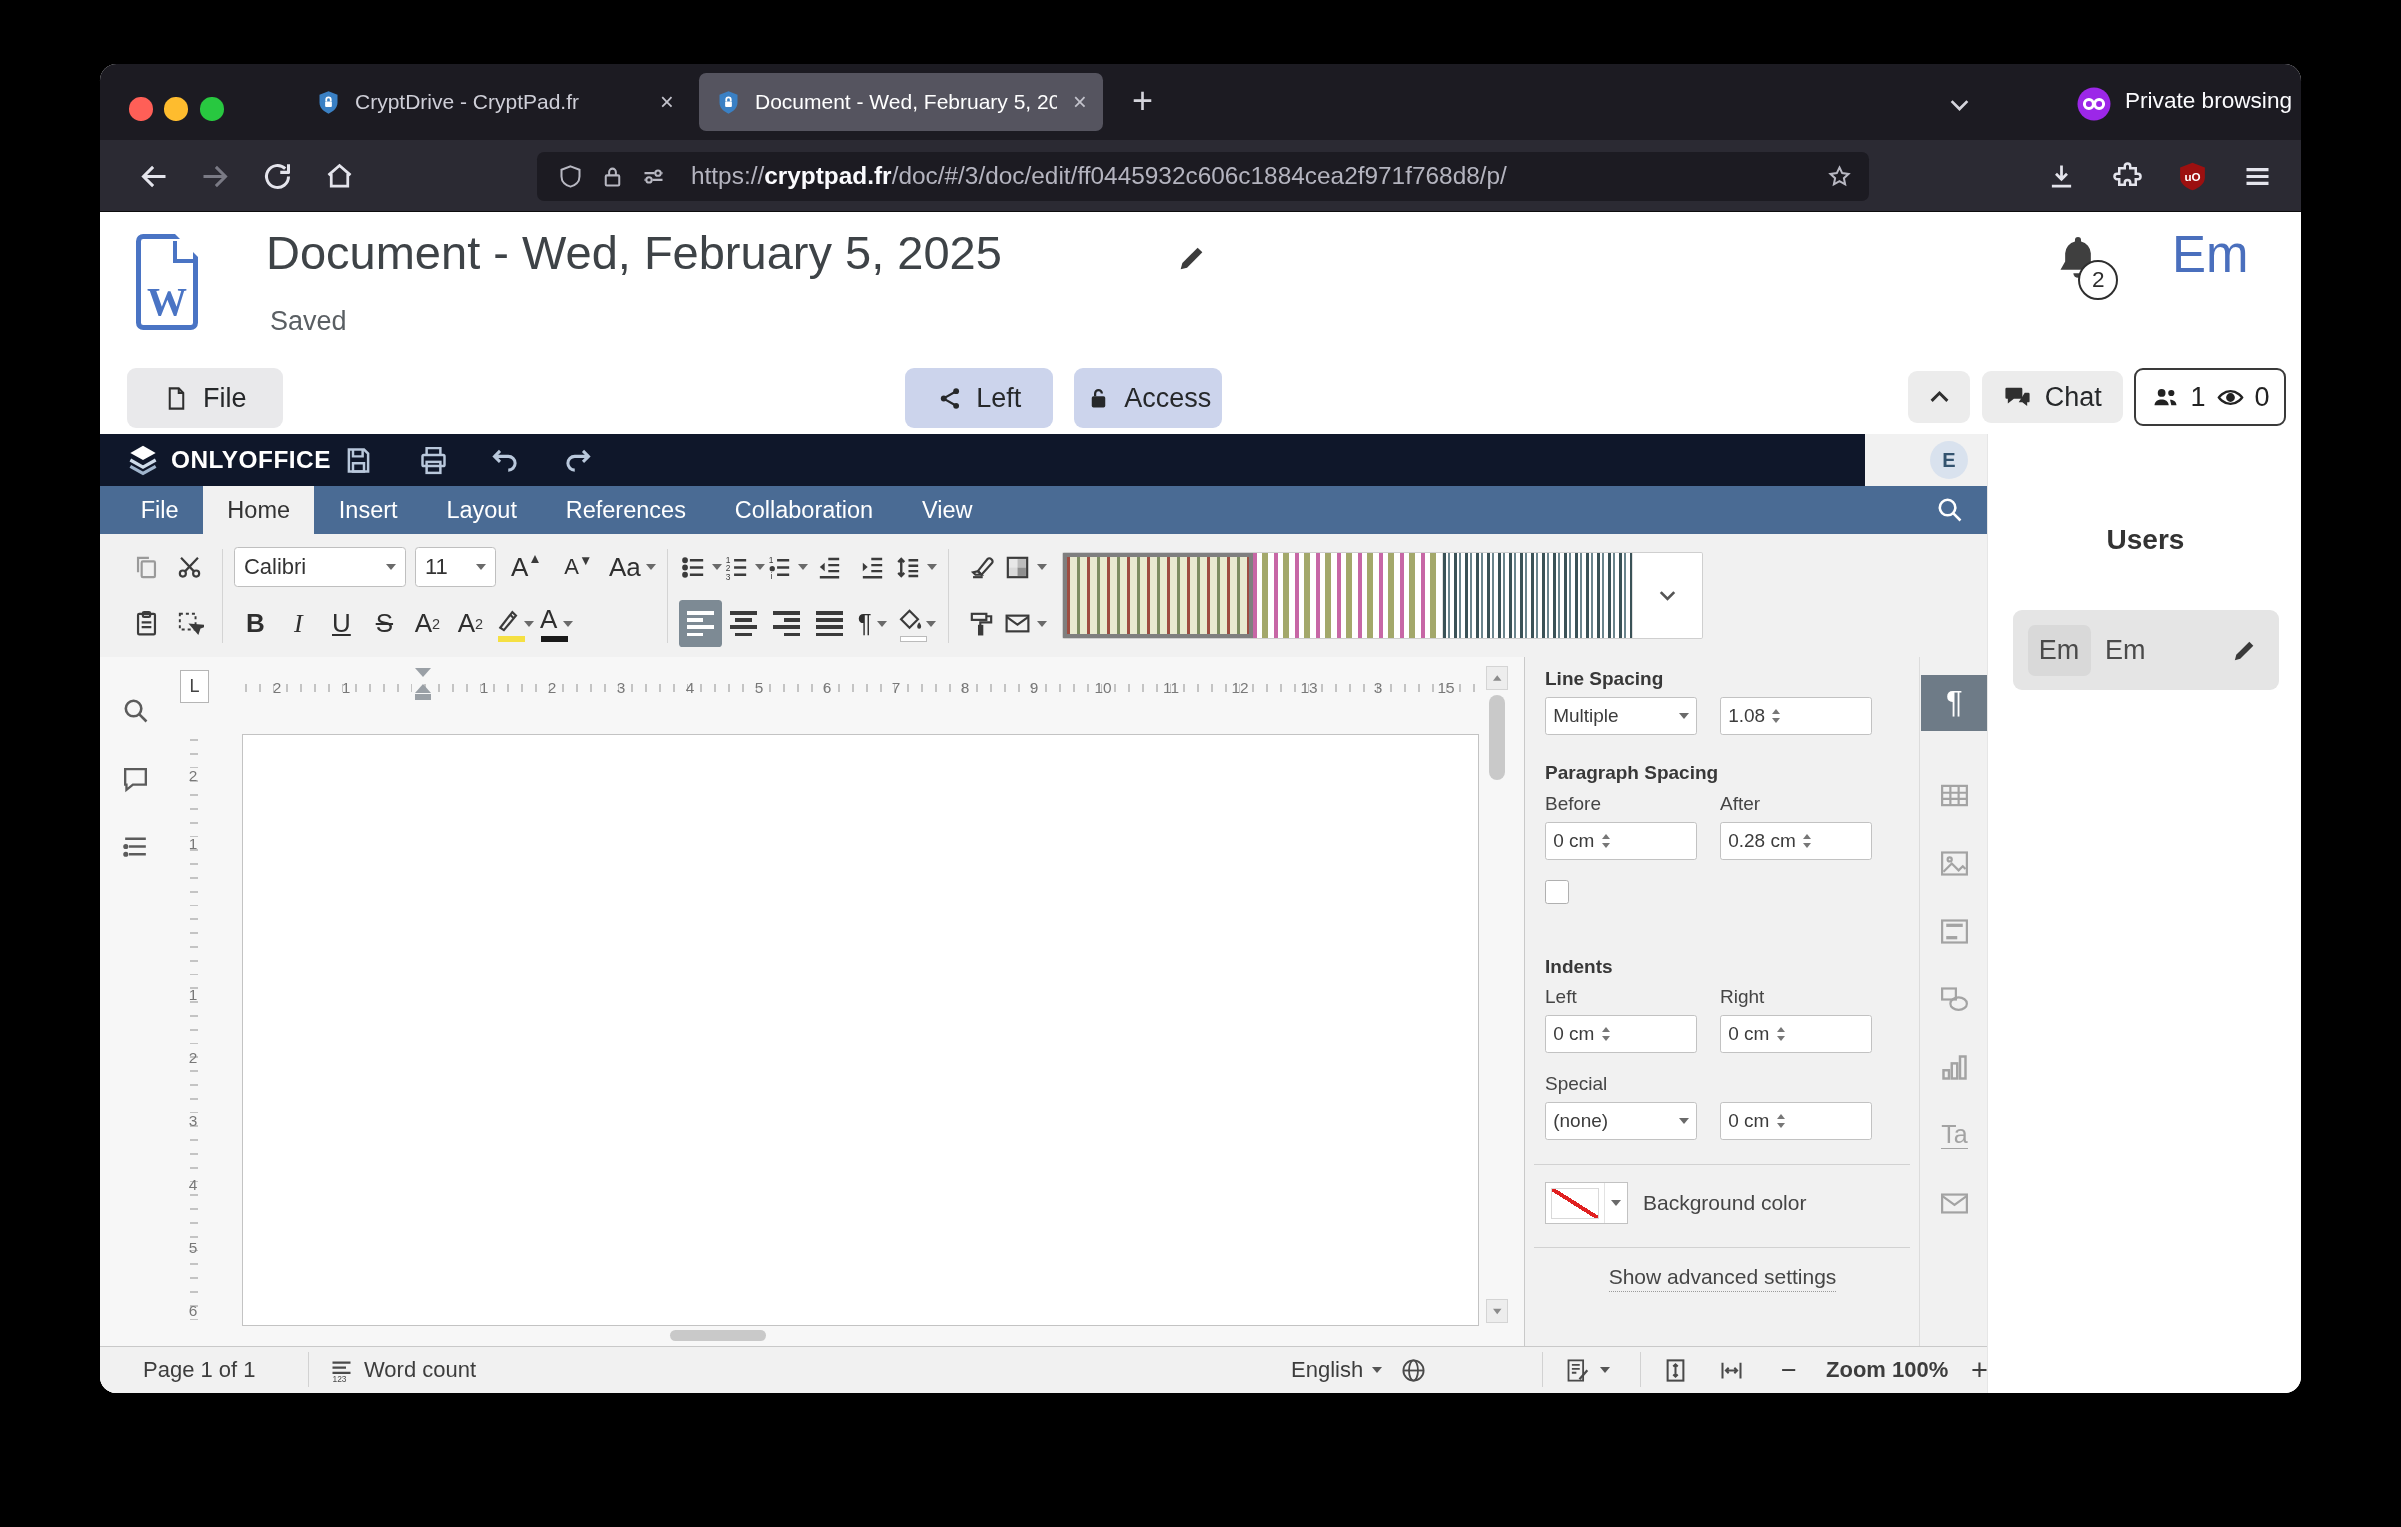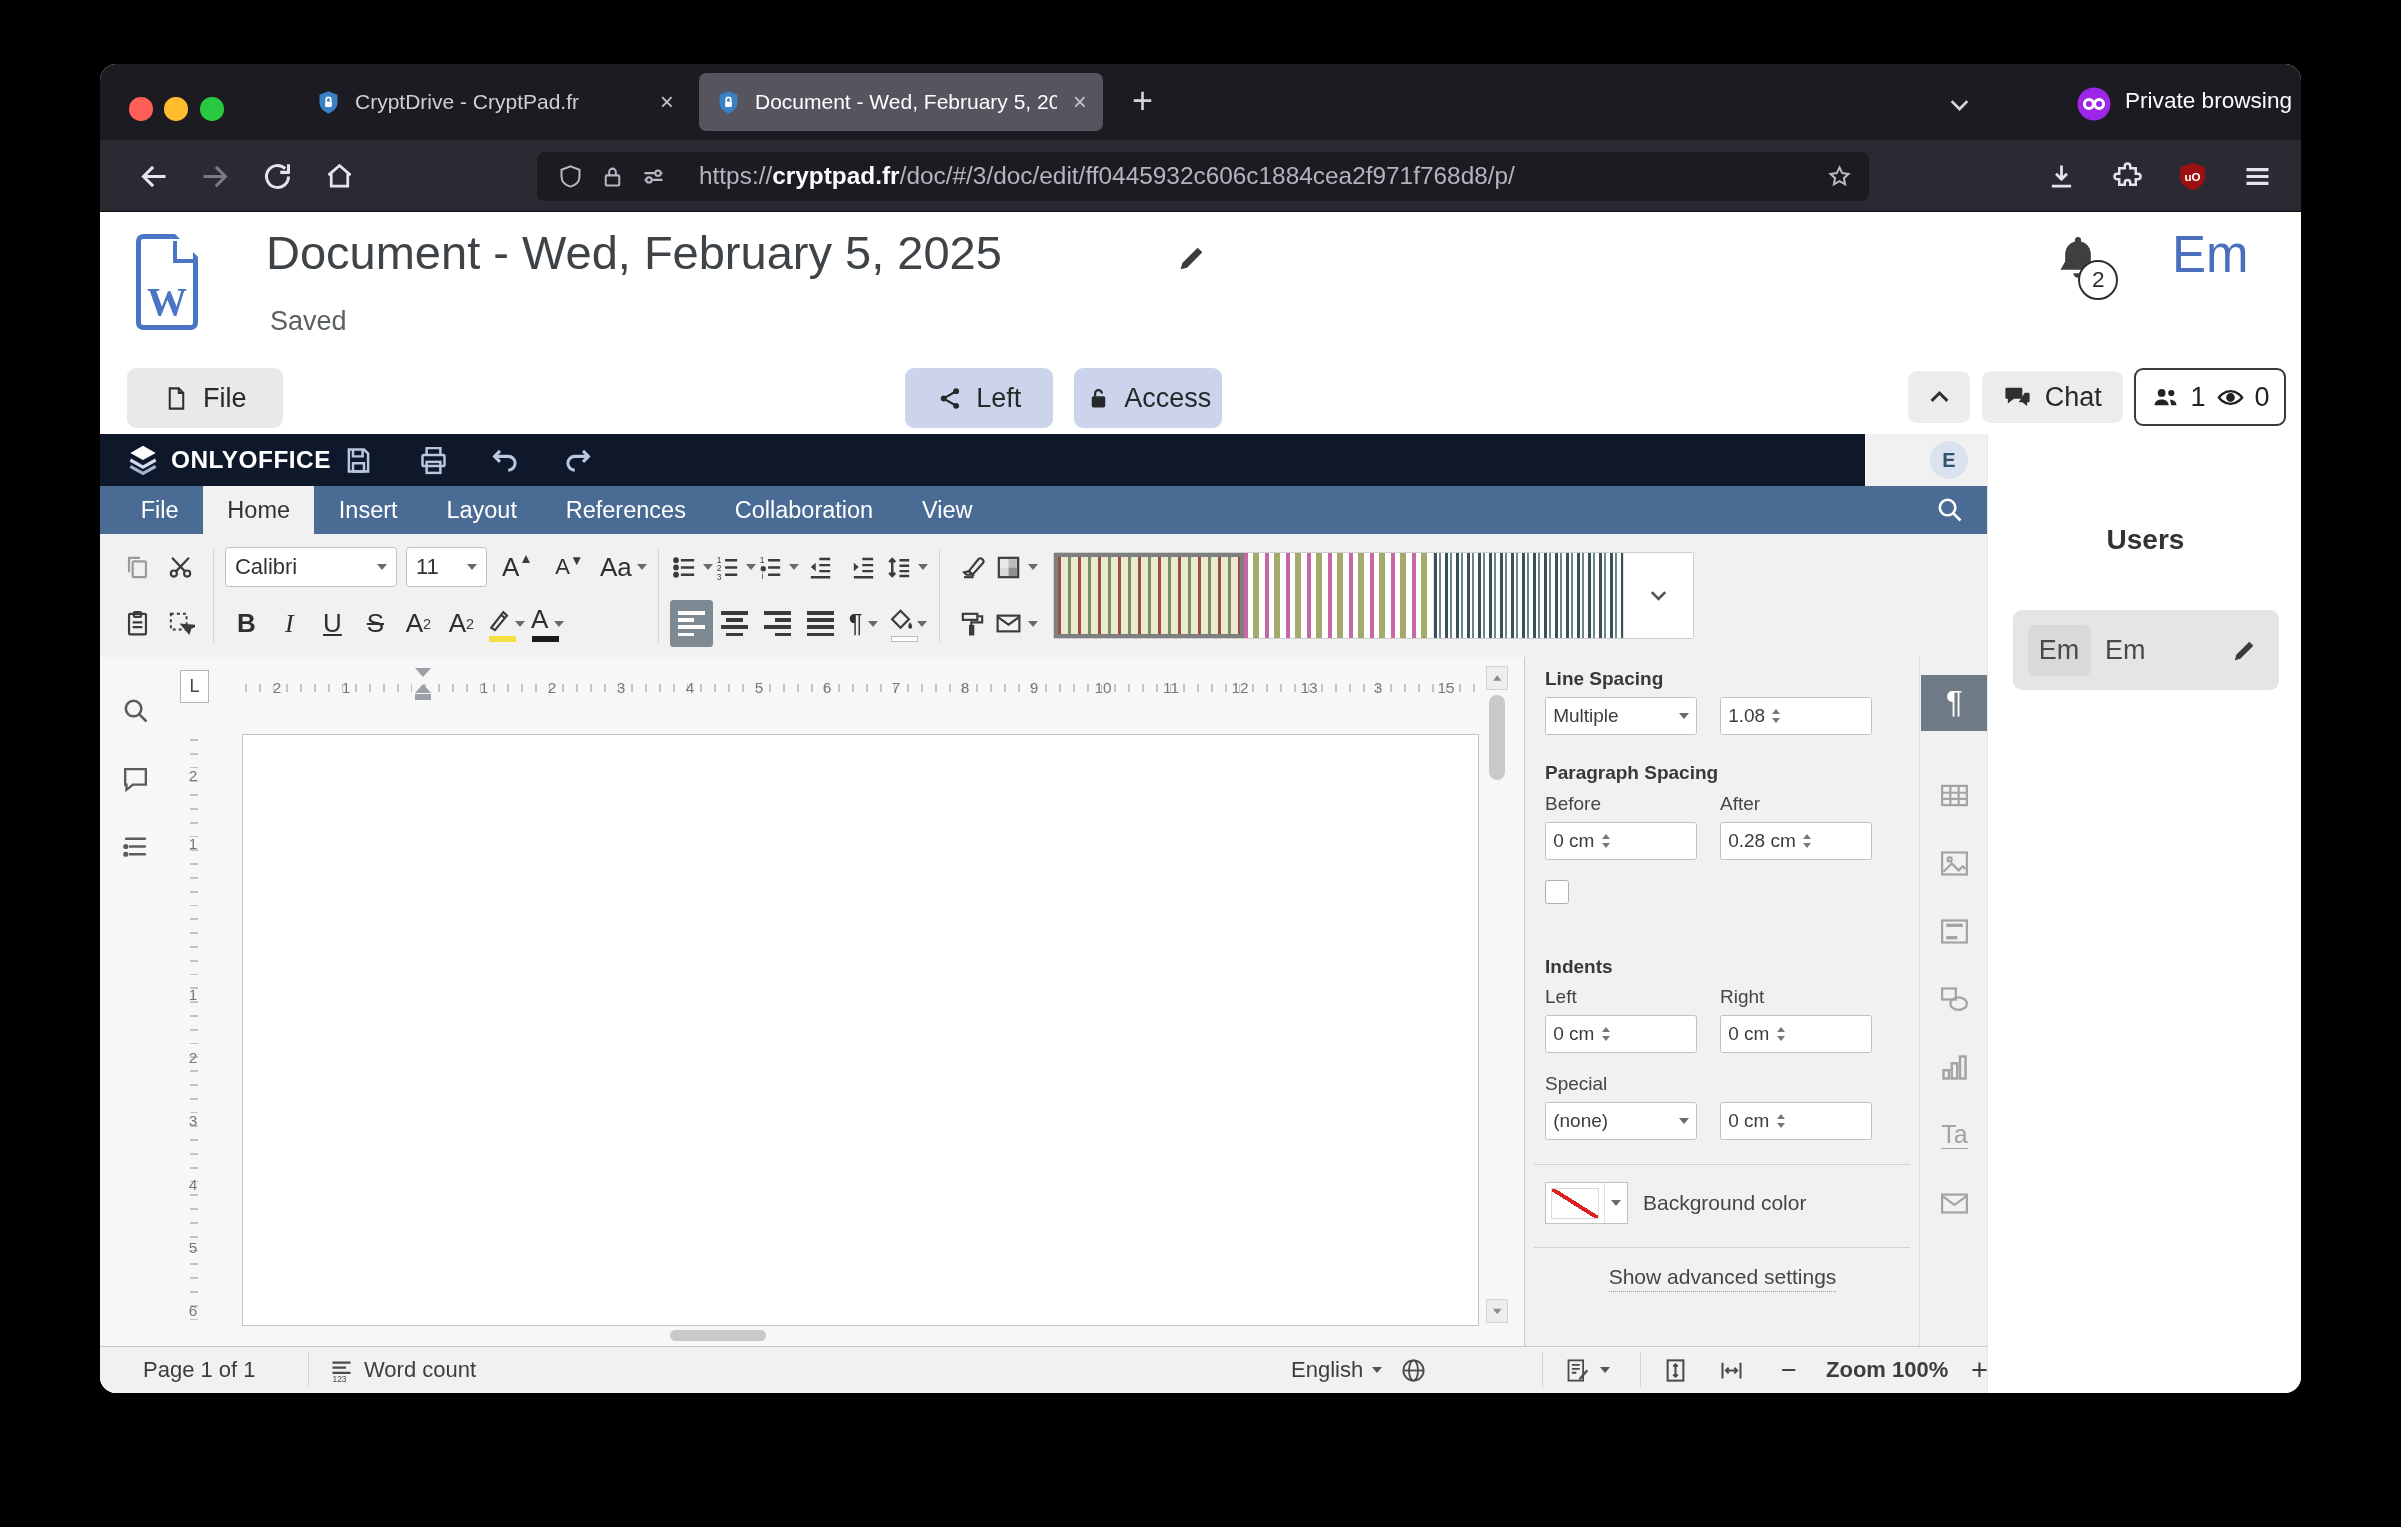--- a/index.html
+++ b/index.html
@@ -15,21 +15,21 @@
   .tab .ttl { overflow:hidden; white-space:nowrap; flex:1; }
   .tab .x { font-size:23.5px; color:#c3c3cc; padding:0 16.3px; }
   .tab.active { background:#55545f; color:#fff; }
   .newtab { position:absolute; top:16.3px; font-size:36px; color:#d4d4dc; line-height:42px; }
   .privlbl { position:absolute; top:23.5px; color:#fbfbfe; font-size:22.6px; }
   .navrow { position:absolute; left:0; top:76px; width:2201px; height:72px; background:#2b2a33; border-bottom:0.9px solid #0c0c0d; }
   .navic { position:absolute; top:20px; width:33px; height:33px; color:#e4e4ec; }
   .navic.dim { color:#7a7a85; }
   .urlbar { position:absolute; left:437px; top:11.8px; width:1332px; height:49px; background:#1c1b22; border-radius:7.2px; display:flex; align-items:center; color:#b8b8c2; }
   .urlbar svg { width:27px; height:27px; flex:none; }
-  .urltext { font-size:24.4px; margin-left:32px; white-space:nowrap; color:#b4b4bf; }
+  .urltext { font-size:24.4px; margin-left:24px; white-space:nowrap; color:#b4b4bf; }
   .urltext b { color:#fbfbfe; font-weight:700; }
 
   
   .padheader { position:absolute; left:0; top:148px; width:2201px; height:222px; background:#fff; }
   .docicon { position:absolute; left:36px; top:22px; width:62px; height:96px; border:5.4px solid #4a74c4; border-radius:7.2px; color:#4a74c4; display:flex; align-items:flex-end; justify-content:center; font-family:"Liberation Serif","DejaVu Serif",serif; font-weight:700; font-size:40px; }
   .docicon:before{ content:""; position:absolute; right:-5.4px; top:-5.4px; border-style:solid; border-width:0 23.5px 23.5px 0; border-color:transparent #fff transparent transparent; }
   .docicon:after{ content:""; position:absolute; right:-1.8px; top:1.8px; width:18px; height:18px; border-left:4.5px solid #4a74c4; border-bottom:4.5px solid #4a74c4; }
   .padtitle { position:absolute; left:166px; top:12.7px; font-size:47px; color:#3e4347; }
   .savedtxt { position:absolute; left:170px; top:94px; font-size:27px; color:#5a5f63; }
   .btn { display:flex; align-items:center; justify-content:center; gap:12.7px; border-radius:9px; font-size:27px; color:#26282a; }
@@ -46,21 +46,21 @@
   .oohead { position:absolute; left:0; top:0; width:1765px; height:52px; background:#0f172a; }
   .oobrand { position:absolute; left:71px; top:11.8px; color:#fff; font-weight:700; font-size:24.4px; letter-spacing:0.5px; }
   .ooic { position:absolute; top:10px; width:33px; height:33px; color:#b9c8dc; }
   .ooavatar { position:absolute; left:1830px; top:7.2px; width:38px; height:38px; border-radius:50%; background:#d9e2ee; color:#33536f; font-size:20px; font-weight:700; display:flex; align-items:center; justify-content:center; }
   .menurow { position:absolute; left:0; top:52px; width:1887px; height:48px; background:#4a6b94; display:flex; align-items:stretch; padding-left:16.3px; }
   .mtab { color:#fff; font-size:23.5px; display:flex; align-items:center; padding:0 24.4px; }
   .mtab.active { background:#f1f1f1; color:#333; }
   .searchic { position:absolute; right:22px; top:60px; width:31px; height:31px; color:#fff; }
 
   
-  .toolbar { position:absolute; left:0; top:100px; width:1627px; height:124px; background:#f1f1f1; border-bottom:0.9px solid #c9c9c9; display:flex; align-items:center; padding-left:16px; }
+  .toolbar { position:absolute; left:0; top:100px; width:1627px; height:124px; background:#f1f1f1; border-bottom:0.9px solid #c9c9c9; display:flex; align-items:center; padding-left:25px; }
   .tgroup { display:flex; flex-direction:column; gap:5.4px; }
   .trow { display:flex; align-items:center; height:51px; }
   .tbtn { min-width:43px; height:47px; display:flex; align-items:center; justify-content:center; color:#3b3b3b; border-radius:3.6px; }
   .tbtn svg { width:29px; height:29px; }
   .tbtn.active { background:#7d8a94; color:#fff; }
   .tdivider { width:0.9px; height:94px; background:#d4d4d4; margin:0 11px; }
   .selbox { height:40px; background:#fff; border:0.9px solid #bfbfbf; border-radius:3.6px; display:flex; align-items:center; font-size:22px; color:#333; padding:0 9px; justify-content:space-between; }
   .caret { width:0; height:0; border-left:5.4px solid transparent; border-right:5.4px solid transparent; border-top:6.3px solid #6a6a6a; }
   .glyph { font-size:26px; color:#2f2f2f; }
   .alignbars { width:27px; display:flex; flex-direction:column; gap:3.6px; }

